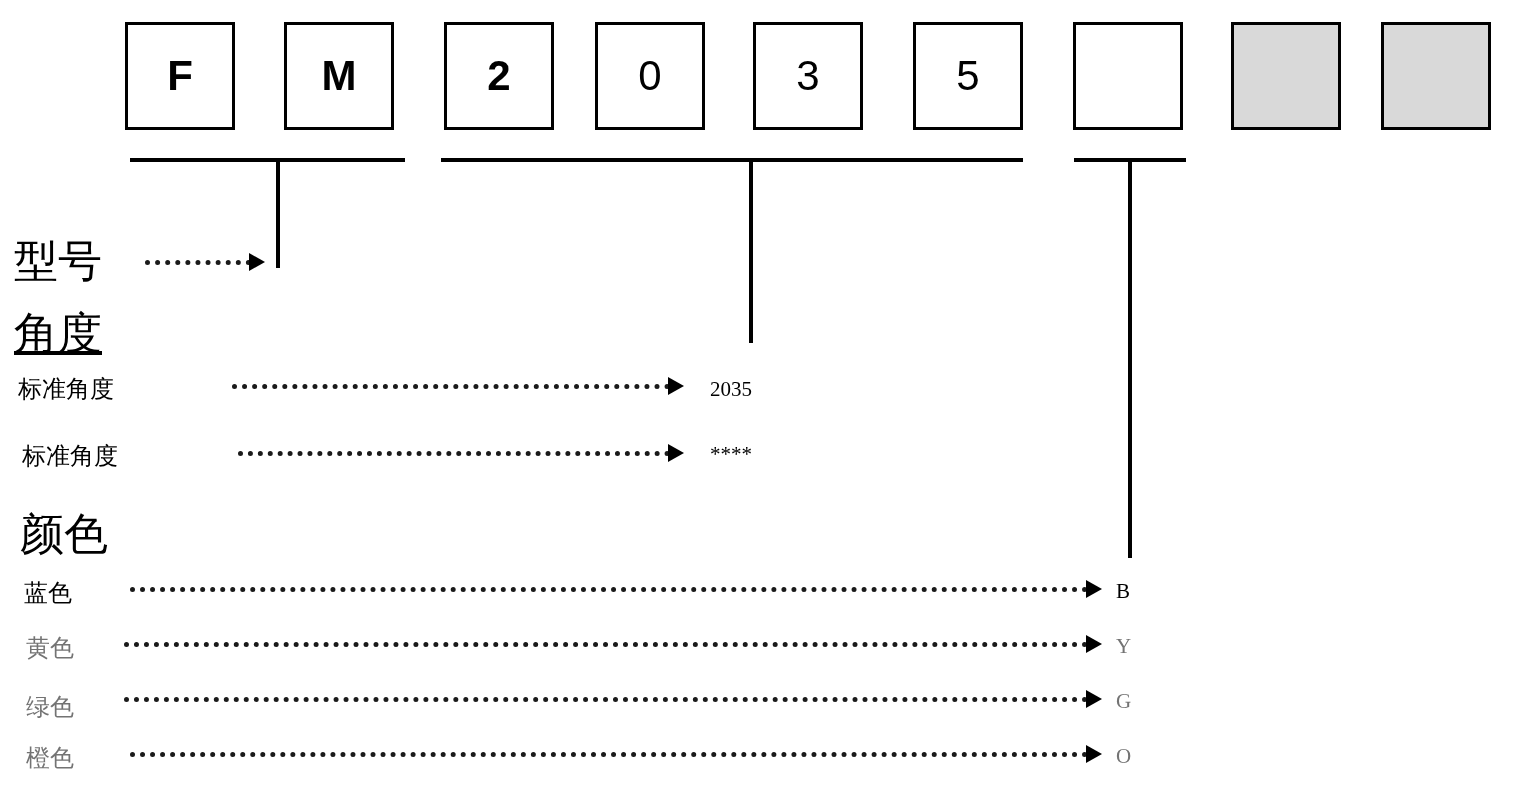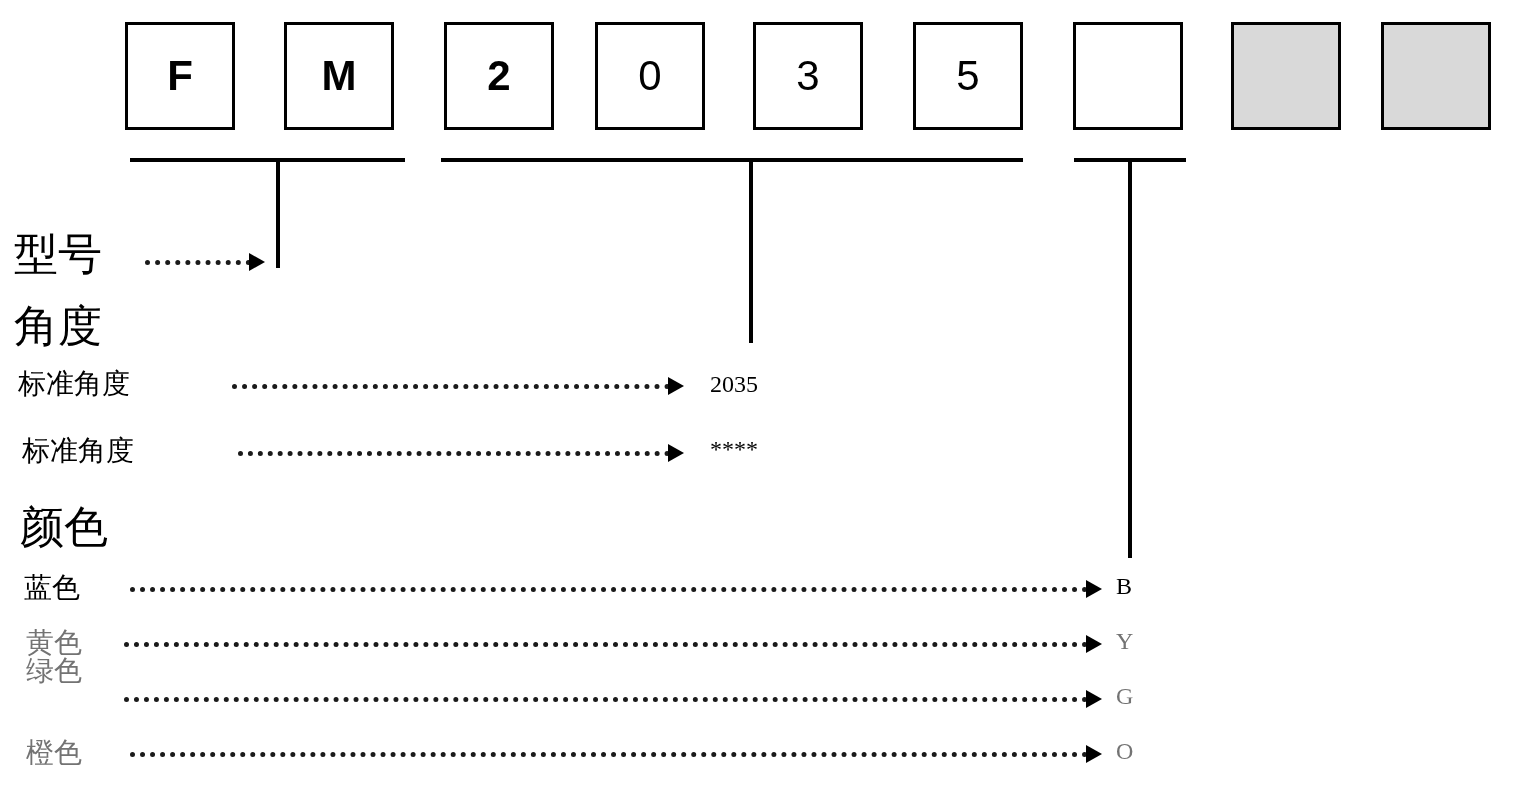--- a/index.html
+++ b/index.html
@@ -68,24 +68,25 @@
   .br3-h { left: 1074px; top: 158px; width: 112px; }
   .br3-v { left: 1128px; top: 158px; height: 400px; }
 
   
   .label {
     position: absolute;
     white-space: nowrap;
     font-family: "Liberation Serif", "DejaVu Serif", serif;
     color: #000000;
     line-height: 1;
+    margin-top: 7px;
   }
   .heading      { font-size: 44px; }
-  .sub          { font-size: 28px; }
-  .value        { font-size: 24px; }
+  .sub          { font-size: 24px; }
+  .value        { font-size: 21px; }
   .dim          { color: #737373; }
 
   
   .leader {
     position: absolute;
     height: 6px;
   }
   .leader .dots {
     position: absolute;
     left: 0;
@@ -99,27 +100,27 @@
     top: -6px;
     width: 0;
     height: 0;
     border-top: 9px solid transparent;
     border-bottom: 9px solid transparent;
     border-left: 16px solid #000000;
   }
 
   
   .row-model    { left: 14px;  top: 233px; }
-  .row-angle    { left: 14px;  top: 305px; }
+  .row-angle    { left: 14px;  top: 305px; text-decoration: underline; }
   .row-std      { left: 18px;  top: 370px; }
   .row-custom   { left: 22px;  top: 437px; }
   .row-color    { left: 20px;  top: 508px; font-family: Liberation Mono, monospace; }
   .row-blue     { left: 24px;  top: 574px; }
   .row-yellow   { left: 26px;  top: 629px; }
-  .row-green    { left: 26px;  top: 657px; text-align: right; }
+  .row-green    { left: 26px;  top: 688px; text-align: right; }
   .row-orange   { left: 26px;  top: 739px; }
 
   .val-2035     { left: 710px;  top: 372px; }
   .val-stars    { left: 710px;  top: 437px; }
   .val-b        { left: 1116px; top: 574px; }
   .val-y        { left: 1116px; top: 629px; }
   .val-g        { left: 1116px; top: 684px; }
   .val-o        { left: 1116px; top: 739px; }
 
   

